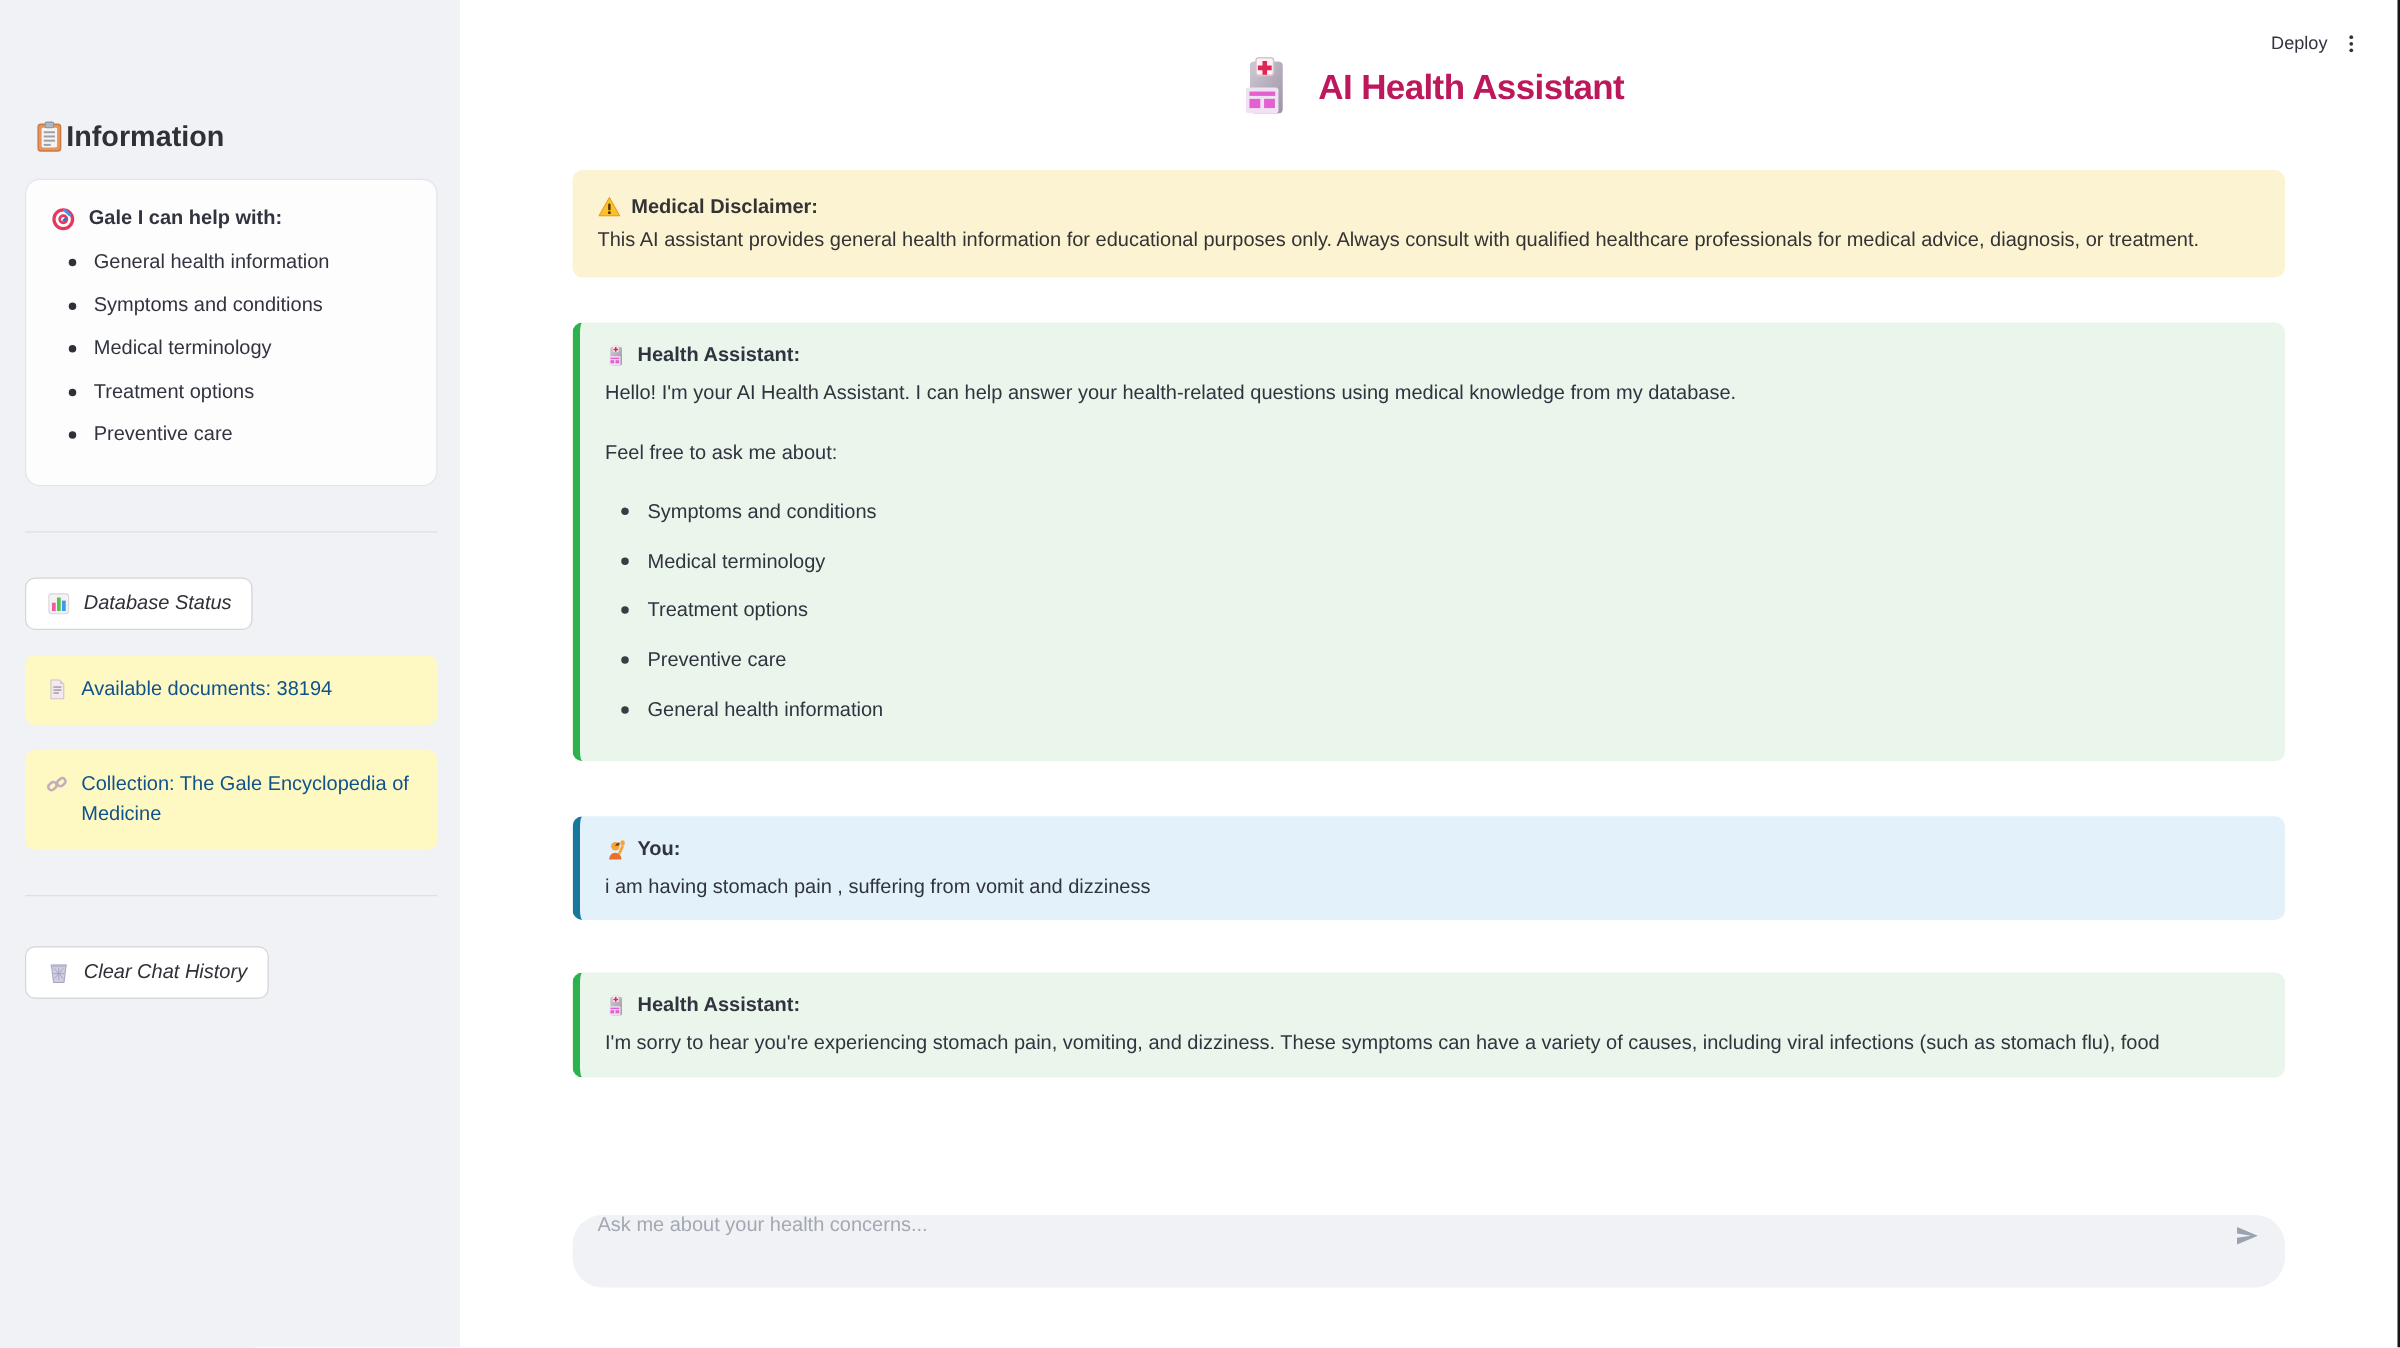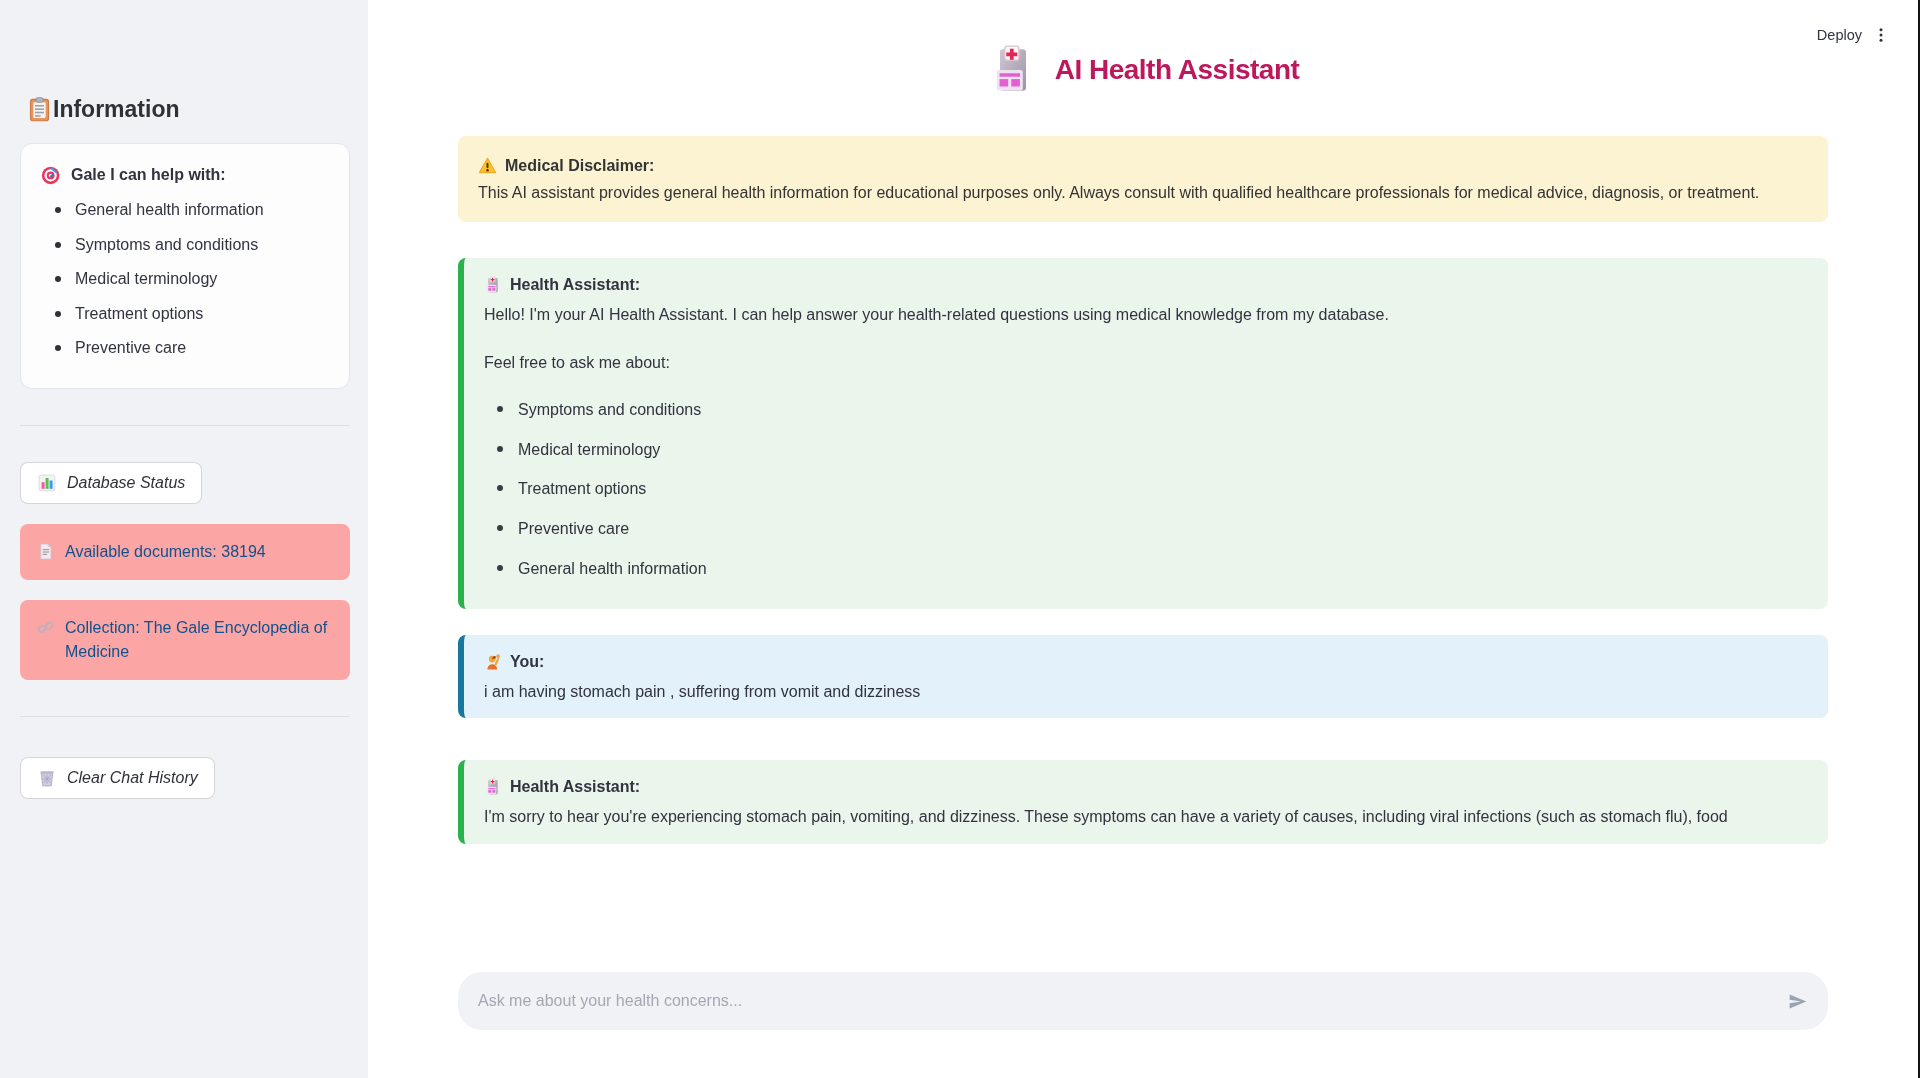--- a/index.html
+++ b/index.html
@@ -27,21 +27,21 @@
   .help-card ul li::before { content:""; position:absolute; left:4px; top:8px; width:6px; height:6px; border-radius:50%; background:#2f3138; }
   .sb-divider { border:none; border-top:1px solid #dcdfe6; margin:36px 0; }
   .sb-divider.second { margin:36px 0 40px 0; }
   .sb-btn {
     display:inline-flex; align-items:center; gap:10px;
     background:#ffffff; border:1px solid rgba(49,51,63,0.2); border-radius:8px;
     padding:10px 16px; font-size:16px; color:#2f3138; cursor:pointer;
     width:max-content; font-family:inherit;font-style:italic;
   }
   .info-box {
-    background:#fca5a5; border-radius:8px; padding:16px;
+    background:#fef9c3; border-radius:8px; padding:16px;
     color:#10528c; line-height:1.5; margin-top:20px;
     display:flex; gap:10px; align-items:flex-start;
   }
   .info-box .ic { flex:0 0 auto; margin-top:2px; }
   
   .main { flex:1; position:relative; background:#ffffff; height:100%; overflow:hidden; }
   .top-right { position:absolute; top:26px; right:30px; display:flex; align-items:center; gap:10px; z-index:5; }
   .deploy-btn { font-size:14.5px; color:#31333f; background:none; border:none; cursor:pointer; font-family:inherit; }
   .kebab-btn { background:none; border:none; cursor:pointer; display:flex; align-items:center; }
   .block { padding:0 92px 0 90px; }
@@ -50,34 +50,34 @@
   .disclaimer {
     margin-top:40px; background:#fcf3d3; border-radius:8px; padding:16px 20px;
     line-height:1.7; color:#333;
   }
   .disclaimer .d-head { display:flex; align-items:center; gap:8px; font-weight:700; }
   .msg { border-radius:8px; padding:14px 20px; line-height:1.6; }
   .msg .speaker { display:flex; align-items:center; gap:8px; font-weight:700; margin-bottom:4px; }
   .msg.assistant { background:#eaf5ec; border-left:6px solid #2bb24c; }
   .msg.user { background:#e3f1fb; border-left:6px solid #17779c; }
   .msg-1 { margin-top:36px; }
-  .msg-2 { margin-top:26px; }
+  .msg-2 { margin-top:44px; }
   .msg-3 { margin-top:42px; }
   .msg p.gap { margin-top:22px; }
   .msg ul { list-style:none; margin:22px 0 0 8px; }
   .msg ul li { position:relative; padding-left:26px; margin-bottom:14px; }
   .msg ul li::before { content:""; position:absolute; left:5px; top:9px; width:6px; height:6px; border-radius:50%; background:#3a3c44; }
   
   .bottom-bar {
     position:absolute; left:0; right:0; bottom:0; height:125px;
     background:#ffffff; z-index:4;
   }
   .chat-input-pill {
     margin:19px 92px 0 90px; height:58px; background:#f0f2f6;
-    border-radius:24px; display:flex; align-items:center; padding:0 10px 0 20px;
+    border-radius:24px; display:flex; align-items:flex-start; padding:0 10px 0 20px;
   }
   .chat-input-pill input {
     flex:1; background:transparent; border:none; outline:none;
     font-size:16px; font-family:inherit; color:#31333f;
   }
   .chat-input-pill input::placeholder { color:#a3a8b2; }
   .send-btn { background:none; border:none; cursor:pointer; padding:6px 10px; display:flex; align-items:center; }
   .window-edge { position:absolute; top:0; right:0; width:2px; height:100%; background:#141414; z-index:10; }
   .ico { display:inline-block; vertical-align:middle; }
   svg.defs { position:absolute; width:0; height:0; }

